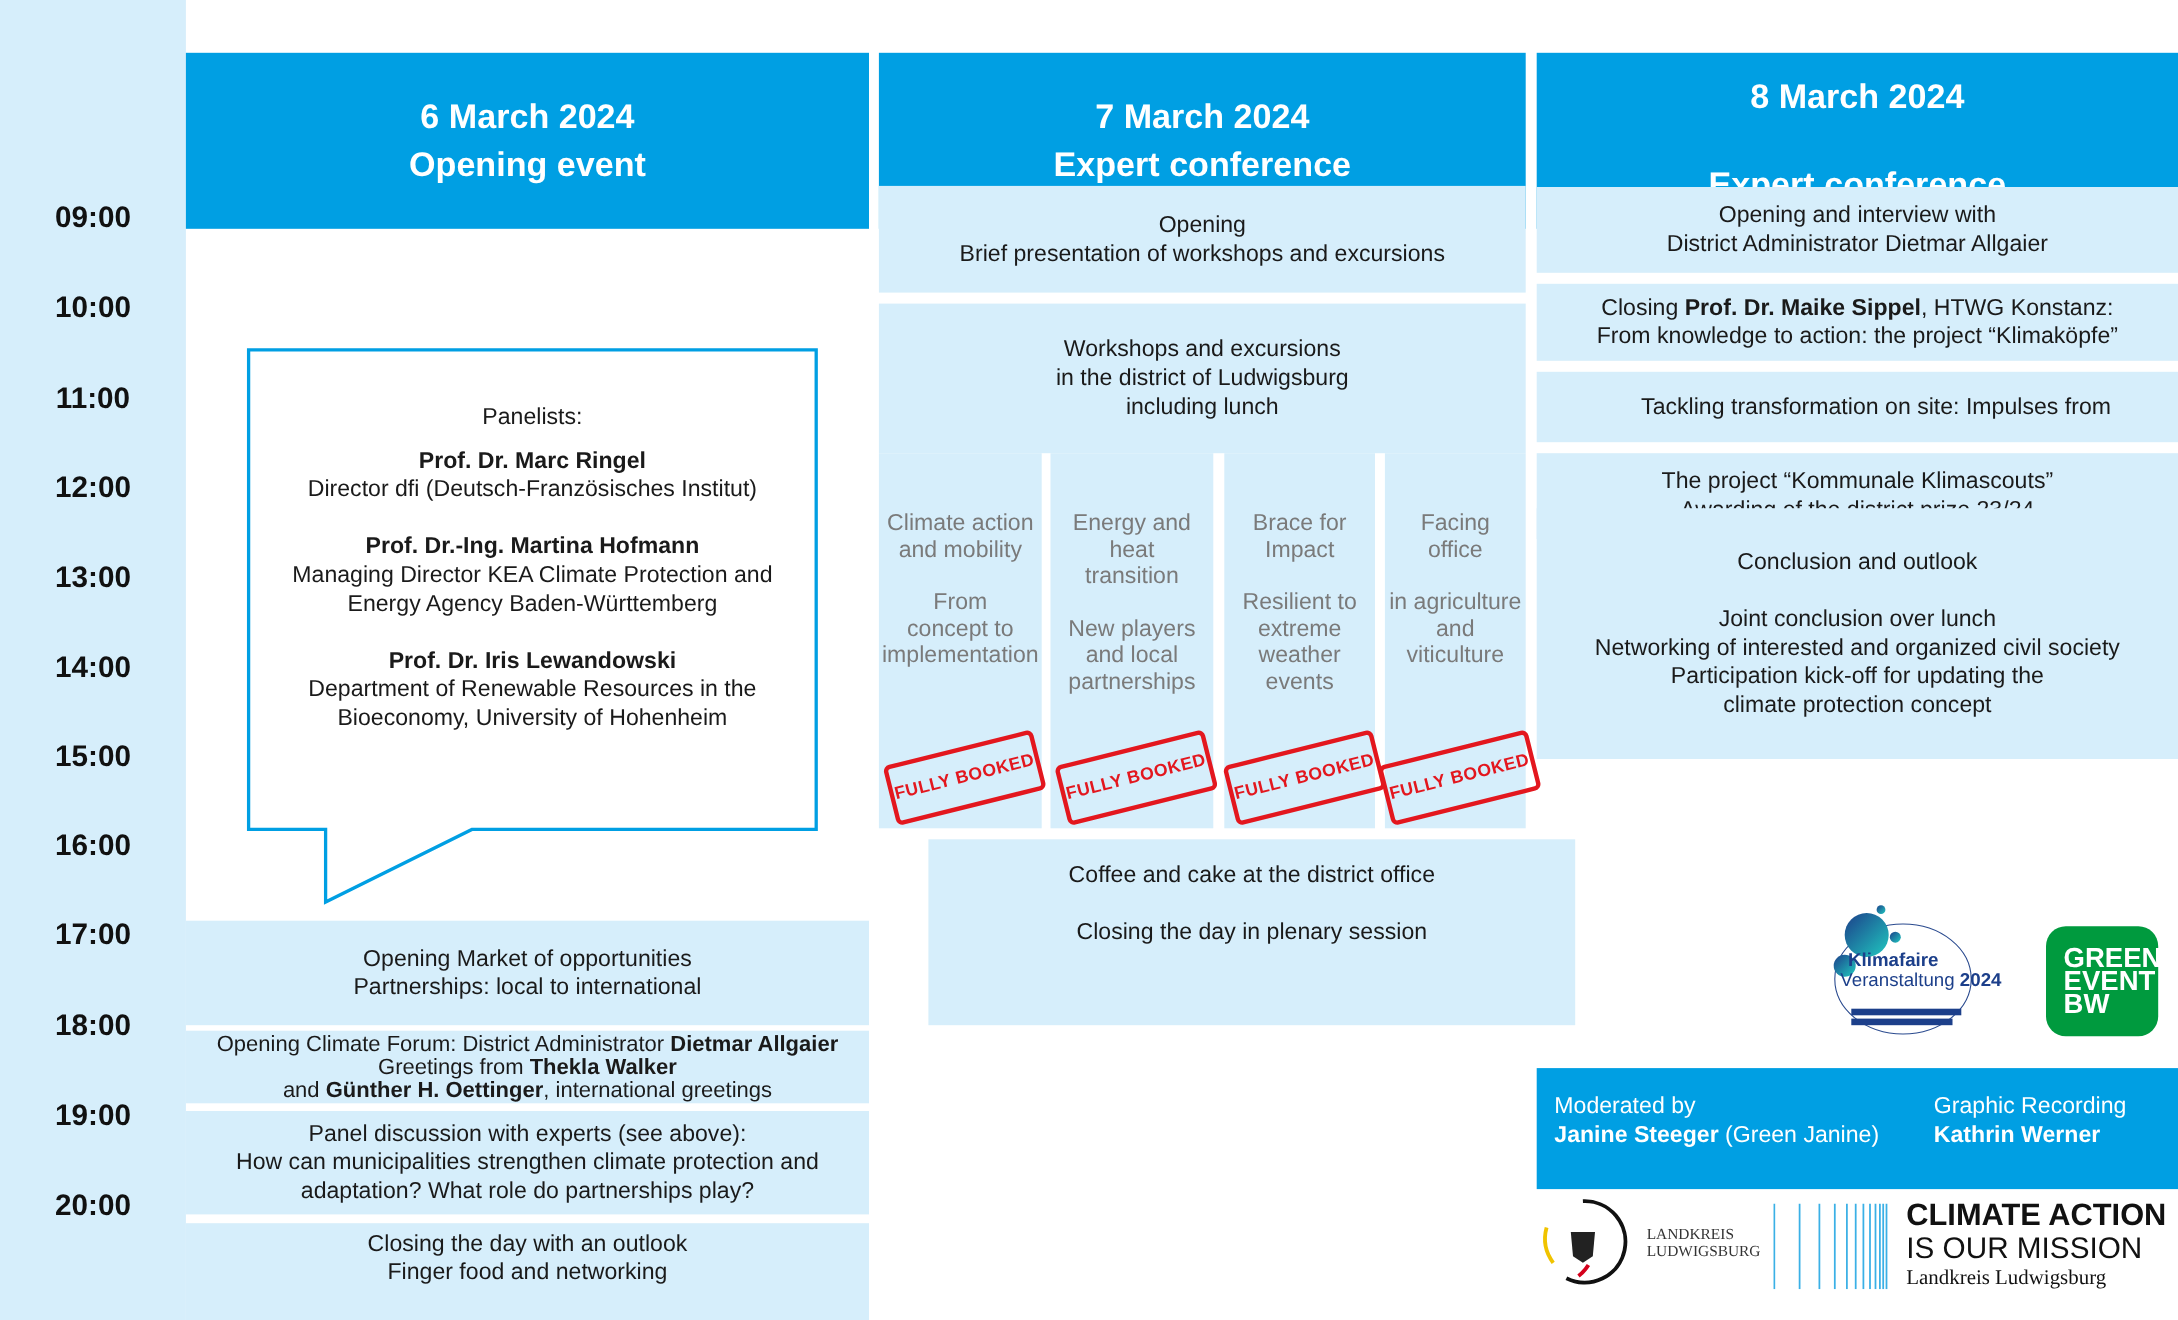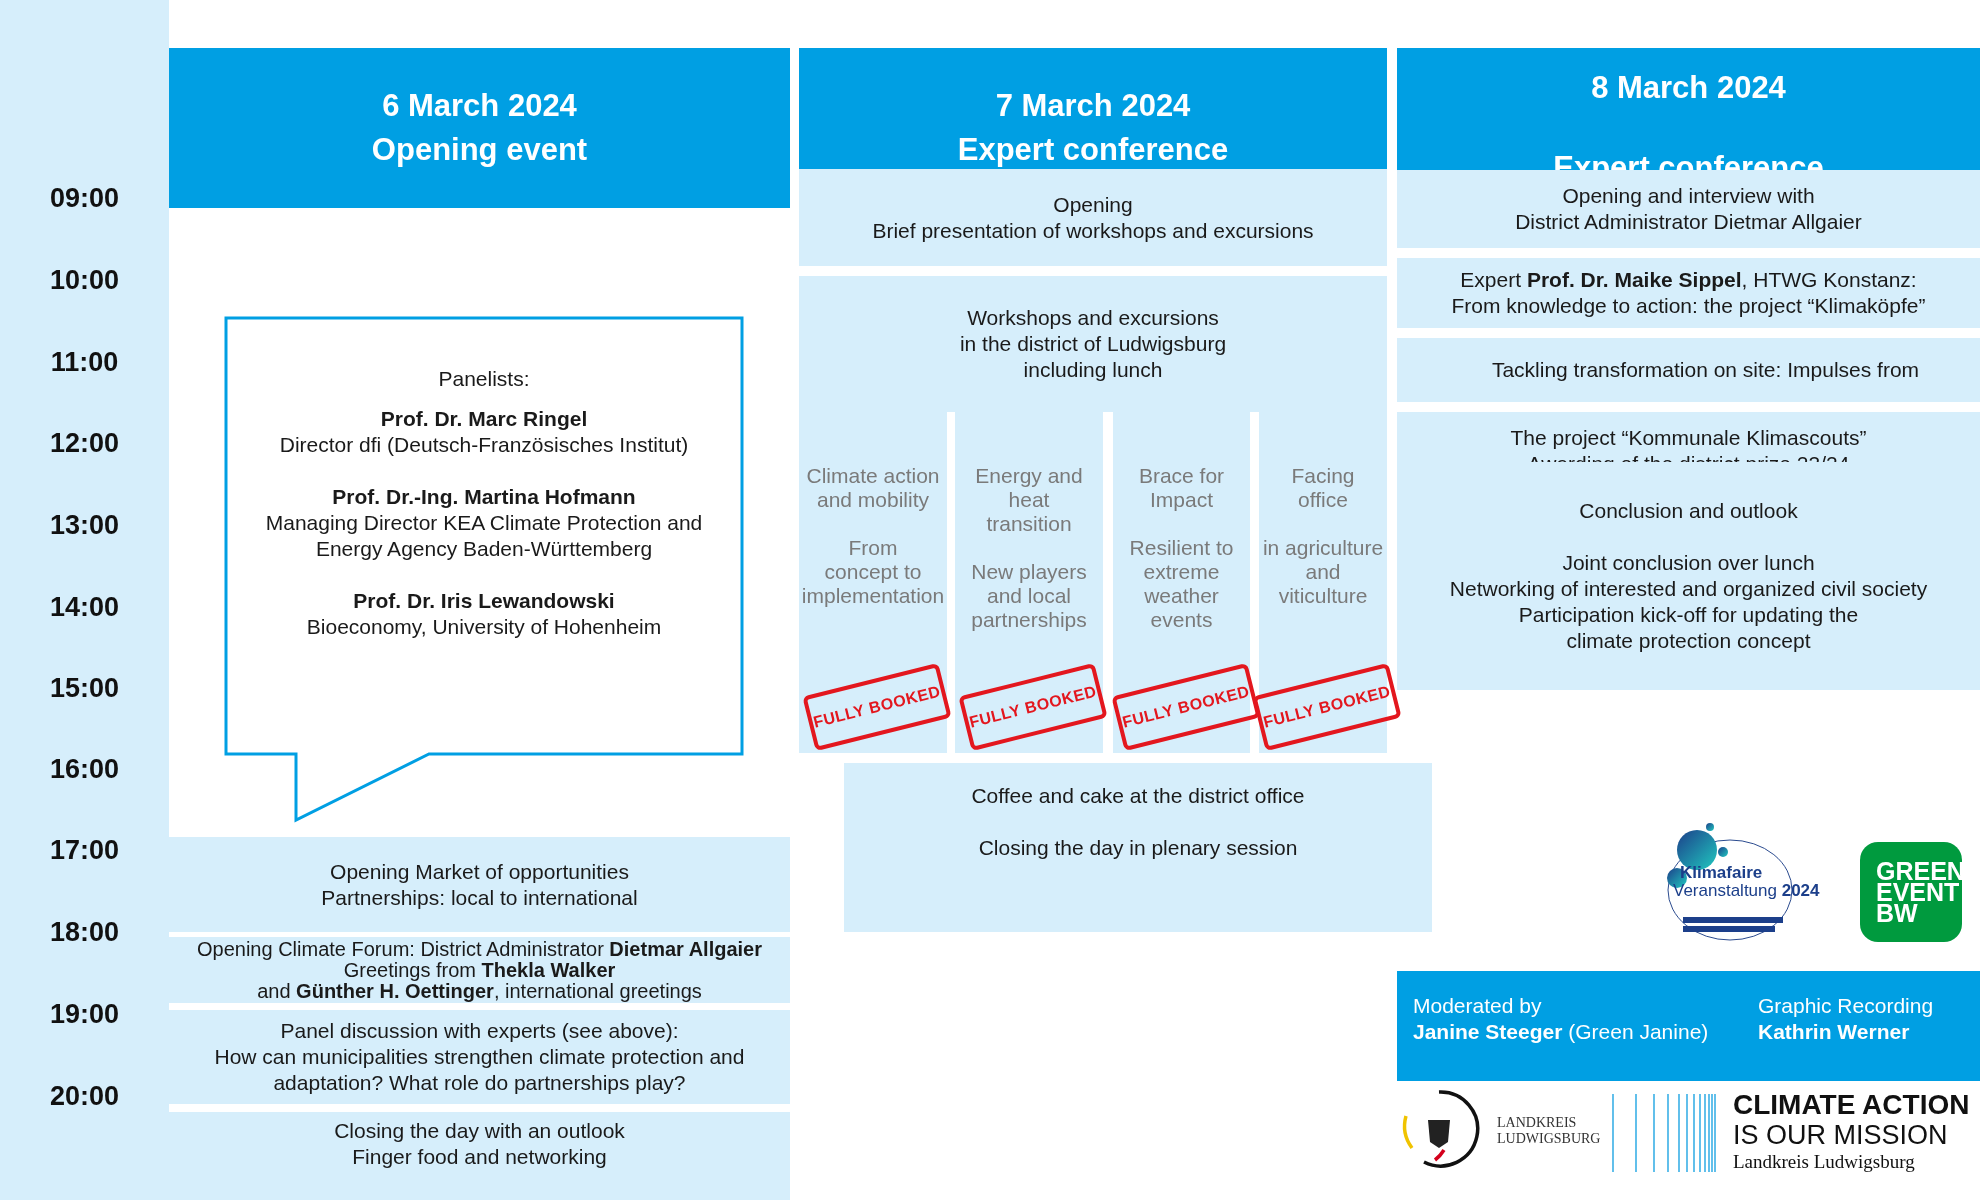--- a/index.html
+++ b/index.html
@@ -63,20 +63,21 @@
   <div>Panelists:</div>
   <div style="height:14px"></div>
   <div class="p-name">Prof. Dr. Marc Ringel</div>
   <div>Director dfi (Deutsch-Französisches Institut)</div>
   <div style="height:26px"></div>
   <div class="p-name">Prof. Dr.-Ing. Martina Hofmann</div>
   <div>Managing Director KEA Climate Protection and</div>
   <div>Energy Agency Baden-Württemberg</div>
   <div style="height:26px"></div>
   <div class="p-name">Prof. Dr. Iris Lewandowski</div>
+  <div>Department of Renewable Resources in the</div>
   <div>Bioeconomy, University of Hohenheim</div>
 </div>
 
 <div class="abs box" style="left:169px; top:837px; width:621px; height:95px;">
   <div>Opening Market of opportunities</div>
   <div>Partnerships: local to international</div>
 </div>
 <div class="abs box" style="left:169px; top:937px; width:621px; height:66px; font-size:20px; line-height:21px;">
   <div><span>Opening Climate Forum: District Administrator </span><b>Dietmar Allgaier</b></div>
   <div><span>Greetings from </span><b>Thekla Walker</b></div>
@@ -144,21 +145,21 @@
   <div>Coffee and cake at the district office</div>
   <div style="height:26px"></div>
   <div>Closing the day in plenary session</div>
 </div>
 
 <div class="abs box" style="left:1397px; top:170px; width:583px; height:78px;">
   <div>Opening and interview with</div>
   <div>District Administrator Dietmar Allgaier</div>
 </div>
 <div class="abs box" style="left:1397px; top:258px; width:583px; height:70px;">
-  <div><span>Expert </span><b>Prof. Dr. Maike Sippel</b><span>, HTWG Konstanz:</span></div>
+  <div><span>Closing </span><b>Prof. Dr. Maike Sippel</b><span>, HTWG Konstanz:</span></div>
   <div>From knowledge to action: the project “Klimaköpfe”</div>
 </div>
 <div class="abs box" style="left:1397px; top:338px; width:617px; height:64px;">
   <div>Tackling transformation on site: Impulses from</div>
 </div>
 <div class="abs box" style="left:1397px; top:412px; width:583px; height:78px;">
   <div>The project “Kommunale Klimascouts”</div>
   <div>Awarding of the district prize 23/24</div>
 </div>
 <div class="abs box" style="left:1397px; top:462px; width:583px; height:228px; top:462px;">

